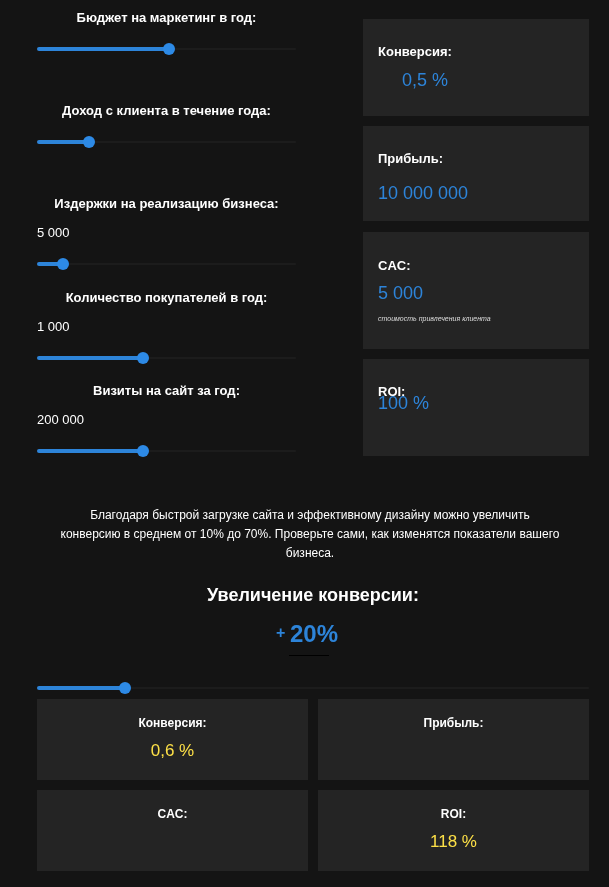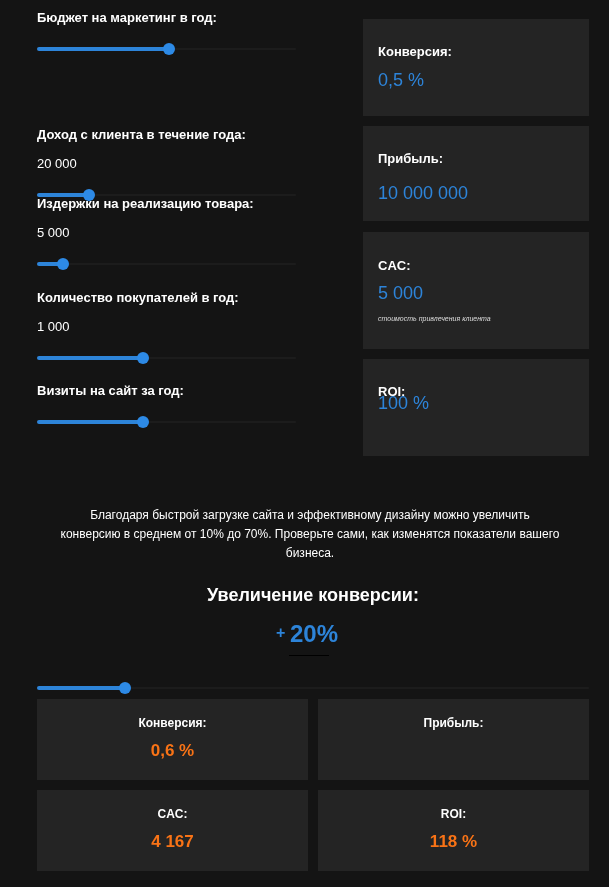--- a/index.html
+++ b/index.html
@@ -1,95 +1,95 @@
 <!DOCTYPE html>
 <html><head>
 <meta charset="utf-8">
 <style>
   html, body { margin:0; padding:0; }
   body {
     width:609px; height:887px; background:#141414; color:#ffffff;
     font-family:"Liberation Sans", "DejaVu Sans", sans-serif; position:relative; overflow:hidden;
   }
   .field { position:absolute; left:37px; width:259px; }
-  .field-label { font-size:13px; font-weight:bold; color:#fff; line-height:16px; }
+  .field-label { font-size:13px; font-weight:bold; color:#fff; line-height:16px;text-align:center; }
   .field-value { font-size:13px; color:#fff; margin-top:13px; line-height:16px; }
   .slider { position:relative; height:12px; margin-top:17px; cursor:pointer; }
   .track { position:absolute; left:0; right:0; top:5px; height:2px; background:#1c1c1c; border-radius:1px; }
   .fill { position:absolute; left:0; top:4px; height:4px; background:#2d84d9; border-radius:2px; }
   .thumb { position:absolute; top:0; width:12px; height:12px; margin-left:-6px; border-radius:50%; background:#2d8ae6; }
   .card { position:absolute; left:363px; width:226px; background:#242424; }
   .card-label { position:absolute; left:15px; font-size:13px; font-weight:bold; color:#fff; }
   .card-value { position:absolute; left:15px; font-size:18px; color:#2d84d9; }
   .card-note { position:absolute; left:15px; font-size:7px; font-style:italic; color:#ddd; }
   .intro { position:absolute; left:60px; width:500px; top:506px; text-align:center; font-size:12px; line-height:19px; color:#fff; }
   .conv-title { position:absolute; left:0; width:626px; top:585px; text-align:center; font-size:18px; font-weight:bold; color:#fff; }
   .conv-input { position:absolute; left:276px; top:620px; height:34px; width:80px; }
   .conv-plus { position:absolute; left:0; top:4px; font-size:16px; font-weight:bold; color:#2d84d9; }
   .conv-num { position:absolute; left:14px; top:0; font-size:24px; color:#2d84d9;font-weight:bold; }
   .conv-underline { position:absolute; left:13px; top:35px; width:40px; height:1px; background:#000; }
   .conv-slider { position:absolute; left:37px; width:552px; top:665px; }
   .rcard { position:absolute; width:271px; height:81px; background:#242424; text-align:center; }
   .rcard-label { position:absolute; left:0; right:0; top:17px; font-size:12px; font-weight:bold; color:#fff; }
-  .rcard-value { position:absolute; left:0; right:0; top:42px; font-size:17px; font-weight:bold; color:#f97316; }
+  .rcard-value { position:absolute; left:0; right:0; top:42px; font-size:17px; font-weight:normal; color:#fde047; }
 </style>
 </head>
 <body>
 
 <div class="field" style="top:10px;">
   <div class="field-label">Бюджет на маркетинг в год:</div>
   <div class="slider">
     <div class="track"></div>
     <div class="fill" style="width: 51%;"></div>
     <div class="thumb" style="left: 51%;"></div>
   </div>
 </div>
 
-<div class="field" style="top:103px;margin-top:24px;">
+<div class="field" style="top:103px;">
   <div class="field-label">Доход с клиента в течение года:</div>
-  <div class="field-value">20 000</div>
   <div class="slider">
     <div class="track"></div>
     <div class="fill" style="width: 20%;"></div>
     <div class="thumb" style="left: 20%;"></div>
   </div>
 </div>
 
 <div class="field" style="top:196px;">
-  <div class="field-label">Издержки на реализацию товара:</div>
+  <div class="field-label">Издержки на реализацию бизнеса:</div>
   <div class="field-value">5 000</div>
   <div class="slider">
     <div class="track"></div>
     <div class="fill" style="width: 10%;"></div>
     <div class="thumb" style="left: 10%;"></div>
   </div>
 </div>
 
 <div class="field" style="top:290px;">
   <div class="field-label">Количество покупателей в год:</div>
   <div class="field-value">1 000</div>
   <div class="slider">
     <div class="track"></div>
     <div class="fill" style="width: 41%;"></div>
     <div class="thumb" style="left: 41%;"></div>
   </div>
 </div>
 
 <div class="field" style="top:383px;">
   <div class="field-label">Визиты на сайт за год:</div>
+  <div class="field-value">200 000</div>
   <div class="slider">
     <div class="track"></div>
     <div class="fill" style="width: 41%;"></div>
     <div class="thumb" style="left: 41%;"></div>
   </div>
 </div>
 
 <div class="card" style="top:19px;height:97px;">
   <div class="card-label" style="top:25px;">Конверсия:</div>
-  <div class="card-value" style="top:51px;">0,5 %</div>
+  <div class="card-value" style="top:51px;margin-left:24px;">0,5 %</div>
 </div>
 <div class="card" style="top:126px;height:95px;">
   <div class="card-label" style="top:25px;">Прибыль:</div>
   <div class="card-value" style="top:57px;">10 000 000</div>
 </div>
 <div class="card" style="top:232px;height:117px;">
   <div class="card-label" style="top:26px;">CAC:</div>
   <div class="card-value" style="top:51px;">5 000</div>
   <div class="card-note" style="top:83px;">стоимость привлечения клиента</div>
 </div>
@@ -114,18 +114,17 @@
 
 <div class="rcard" style="left:37px;top:699px;">
   <div class="rcard-label">Конверсия:</div>
   <div class="rcard-value">0,6 %</div>
 </div>
 <div class="rcard" style="left:318px;top:699px;">
   <div class="rcard-label">Прибыль:</div>
 </div>
 <div class="rcard" style="left:37px;top:790px;">
   <div class="rcard-label">CAC:</div>
-  <div class="rcard-value">4 167</div>
 </div>
 <div class="rcard" style="left:318px;top:790px;">
   <div class="rcard-label">ROI:</div>
   <div class="rcard-value">118 %</div>
 </div>
 
 </body></html>

